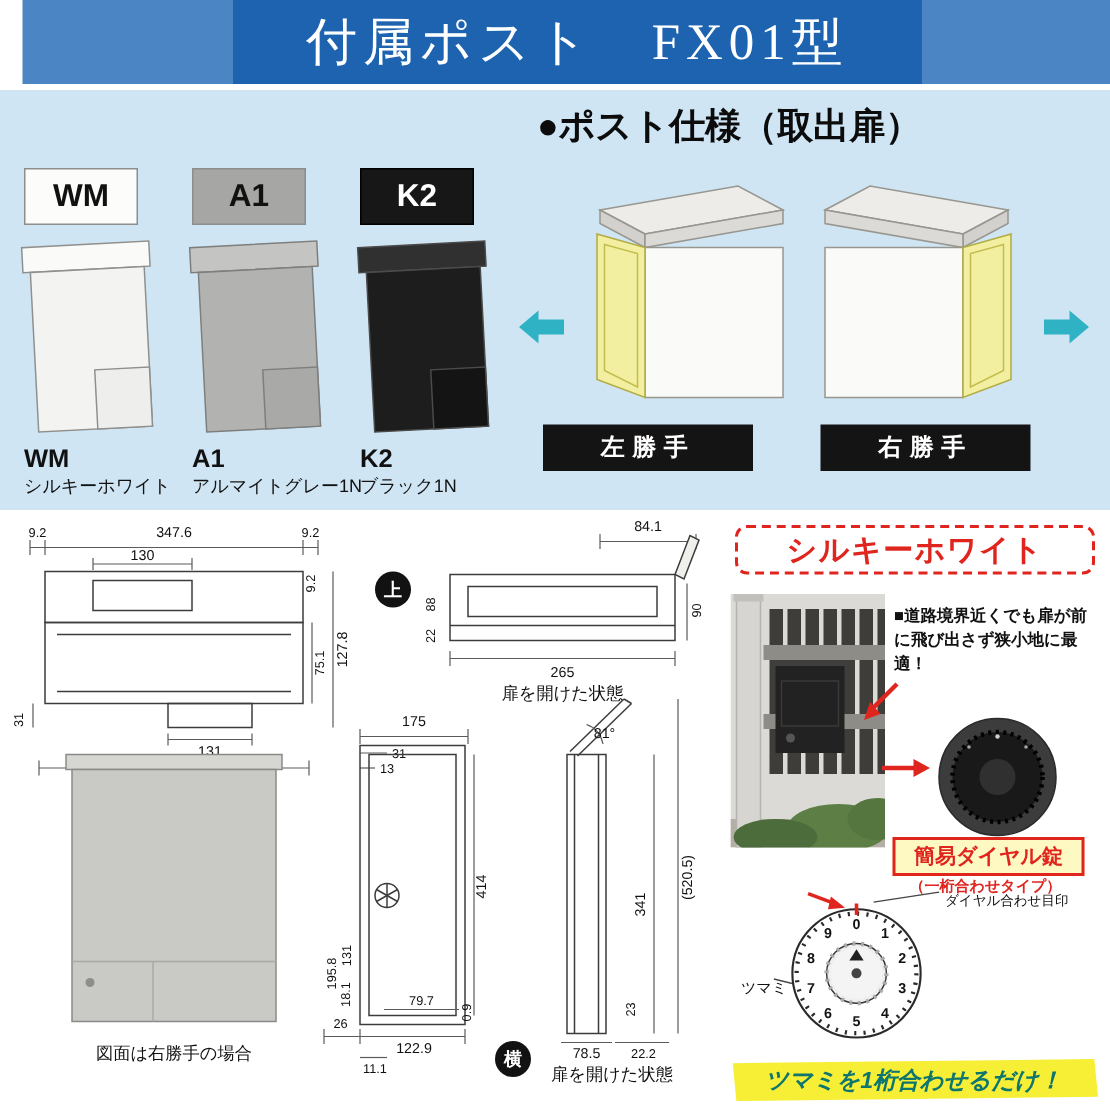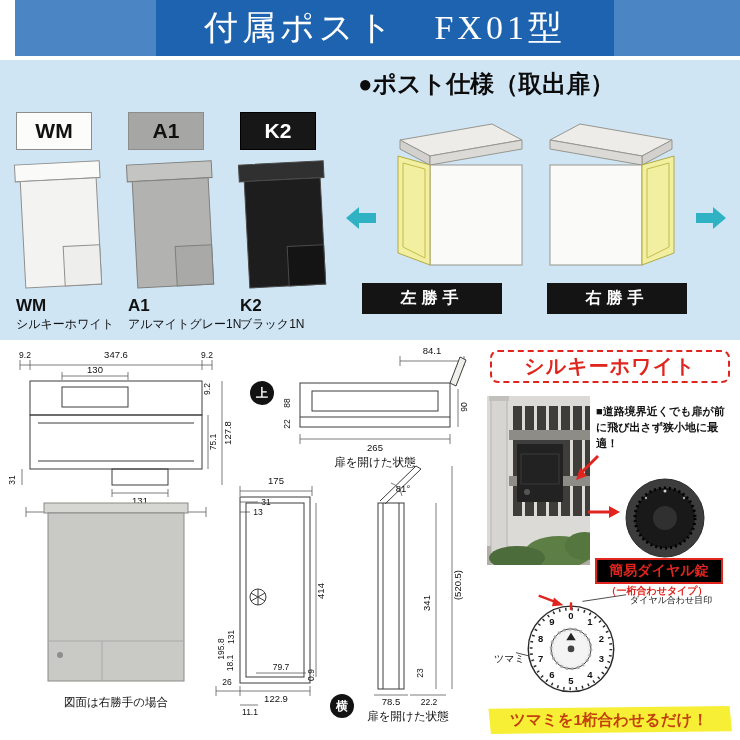--- a/index.html
+++ b/index.html
@@ -50,28 +50,28 @@
   .feature-title{position:absolute;left:0;top:34px;width:252px;text-align:center;
     font-size:17px;font-weight:bold;color:#0c0c0c;}
   .emph{display:inline-block;width:14px;height:3px;background:#e0251e;vertical-align:6px;margin:0 7px;}
   .e-l{transform:rotate(35deg);} .e-r{transform:rotate(-35deg);}
   .photo{position:absolute;left:3px;top:46px;width:103px;height:169px;}
   .feature-text{position:absolute;left:112px;top:54px;width:138px;font-size:11px;font-weight:bold;line-height:1.45;}
   .arrow1{position:absolute;left:86px;top:102px;width:32px;height:34px;}
   .dial-photo{position:absolute;left:141px;top:128px;width:80px;height:80px;}
   .arrow2{position:absolute;left:102px;top:152px;width:36px;height:20px;}
   .lock-label{position:absolute;left:111px;top:208px;width:124px;height:22px;border:2px solid #e0251e;
-    color:#e0251e;font-size:14px;font-weight:bold;display:flex;align-items:center;justify-content:center;background:#000000;}
+    color:#e0251e;font-size:14px;font-weight:bold;display:flex;align-items:center;justify-content:center;background:#fef9c3;}
   .lock-type{position:absolute;left:100px;top:234px;width:146px;text-align:center;color:#e0251e;font-size:10px;font-weight:bold;}
   .dial-illus{position:absolute;left:30px;top:240px;width:114px;height:114px;}
   .dial-mark-label{position:absolute;left:146px;top:244px;width:104px;font-size:9px;color:#111;}
   .knob-label{position:absolute;left:10px;top:302px;font-size:10px;color:#111;}
   .highlight{position:absolute;left:2px;top:356px;width:246px;height:28px;background:#f7ef35;
-    display:flex;align-items:center;justify-content:center;font-size:15.5px;font-weight:bold;color:#c2410c;
-    clip-path:polygon(1% 10%,99% 0%,100% 90%,2% 100%);}
+    display:flex;align-items:center;justify-content:center;font-size:15.5px;font-weight:bold;color:#0f766e;
+    clip-path:polygon(1% 10%,99% 0%,100% 90%,2% 100%);font-style:italic;}
   .dnum{font-size:10px;font-weight:bold;fill:#111;text-anchor:middle;}
 </style>
 </head>
 <body>
 
 <div class="page">
 
   <header class="header">
     <div class="header-title">付属ポスト　FX01型</div>
   </header>

